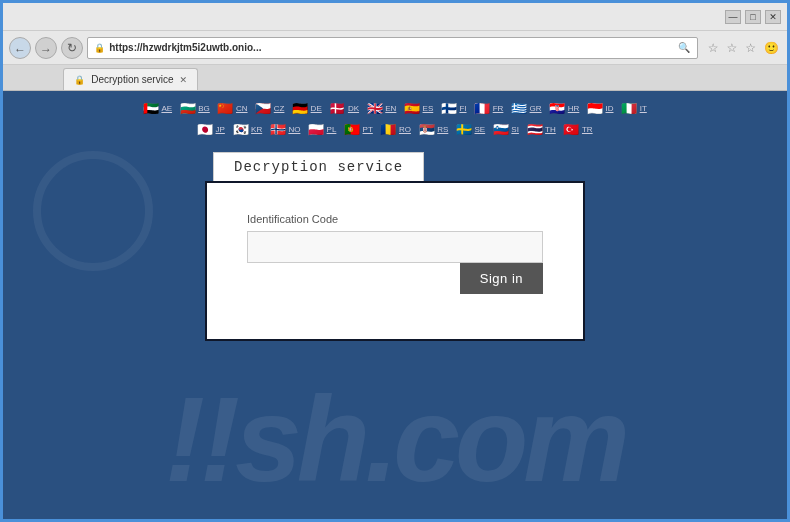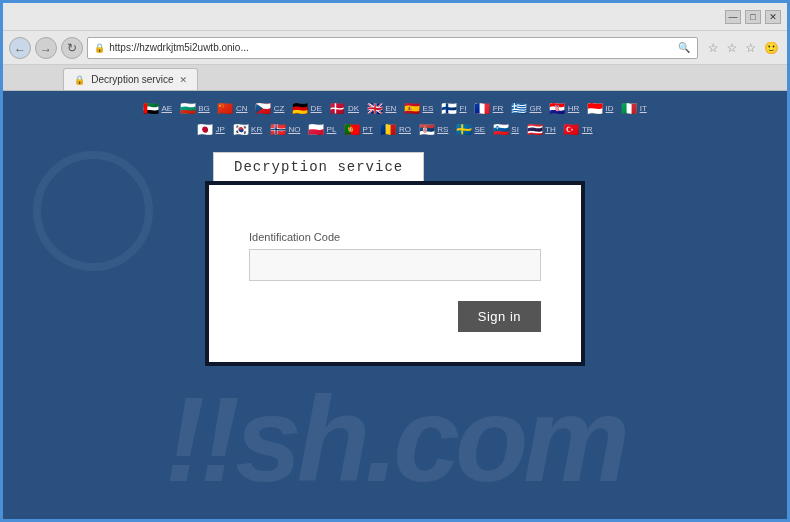--- a/index.html
+++ b/index.html
@@ -102,20 +102,21 @@
     .lock-icon {
       color: #4a8;
       font-size: 9px;
     }
 
     .address-text {
       flex: 1;
       overflow: hidden;
       text-overflow: ellipsis;
       white-space: nowrap;
+      font-weight: bold;
     }
 
     .search-icon-btn {
       font-size: 10px;
       color: #666;
       cursor: pointer;
     }
 
     .tab-bar {
       height: 26px;
@@ -254,22 +255,22 @@
       padding: 6px 20px;
       font-size: 14px;
       font-family: 'Courier New', monospace;
       color: #333;
       letter-spacing: 1px;
       margin-left: 8px;
     }
 
     .card-body {
       background: white;
-      border: 4px solid #0f172a;
-      padding: 46px 40px 30px;
+      border: 2px solid #0f172a;
+      padding: 30px 40px 30px;
       width: 380px;
       min-height: 160px;
     }
 
     .field-label {
       font-size: 11px;
       color: #555;
       margin-bottom: 6px;
     }
 
@@ -279,21 +280,20 @@
       border: 1px solid #ccc;
       background: #f8f8f8;
       font-size: 13px;
       padding: 4px 8px;
       outline: none;
     }
 
     .sign-in-row {
       display: flex;
       justify-content: flex-end;
-      margin-top: 20px;
     }
 
     .sign-in-btn {
       background: #555;
       color: white;
       border: none;
       padding: 8px 20px;
       font-size: 13px;
       cursor: pointer;
       letter-spacing: 0.5px;

